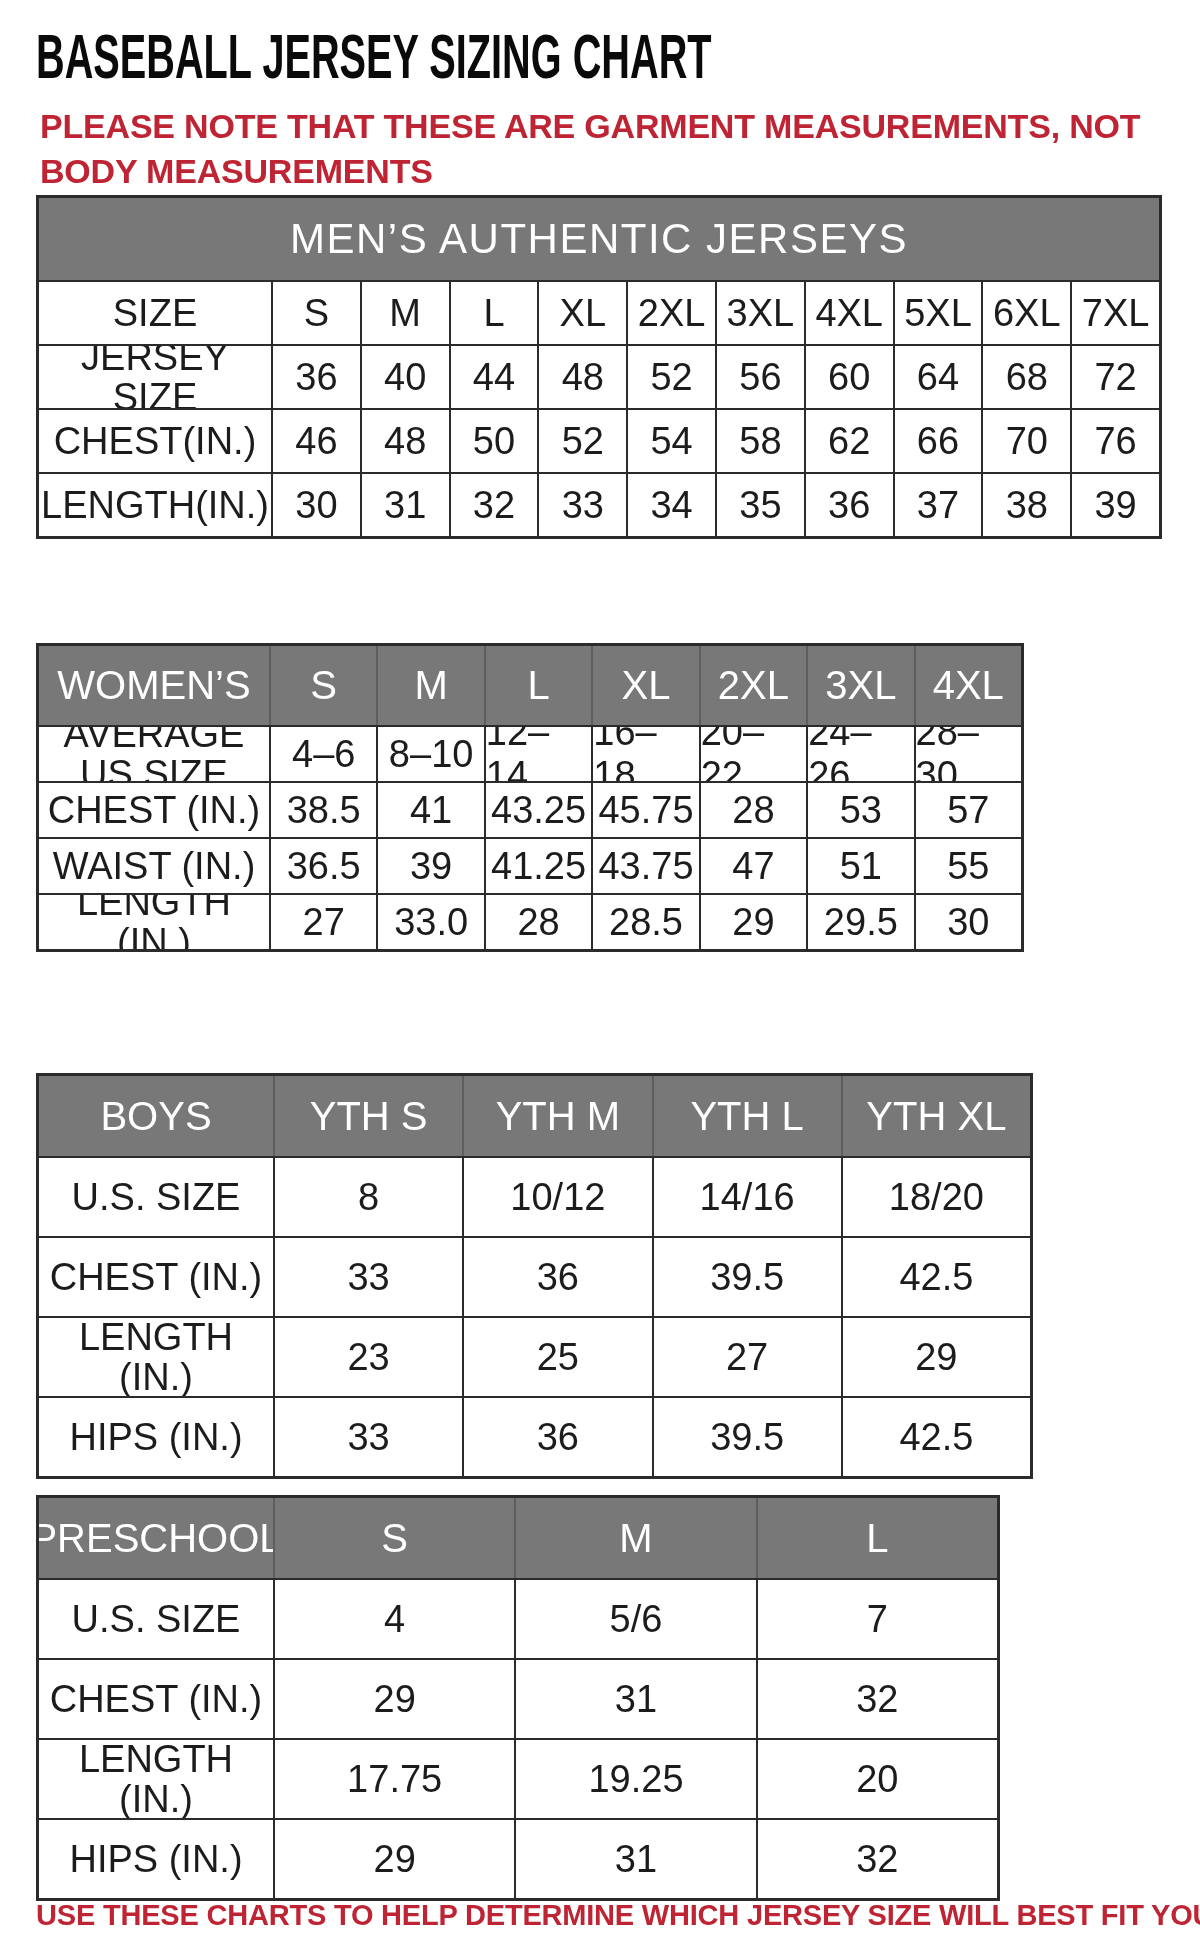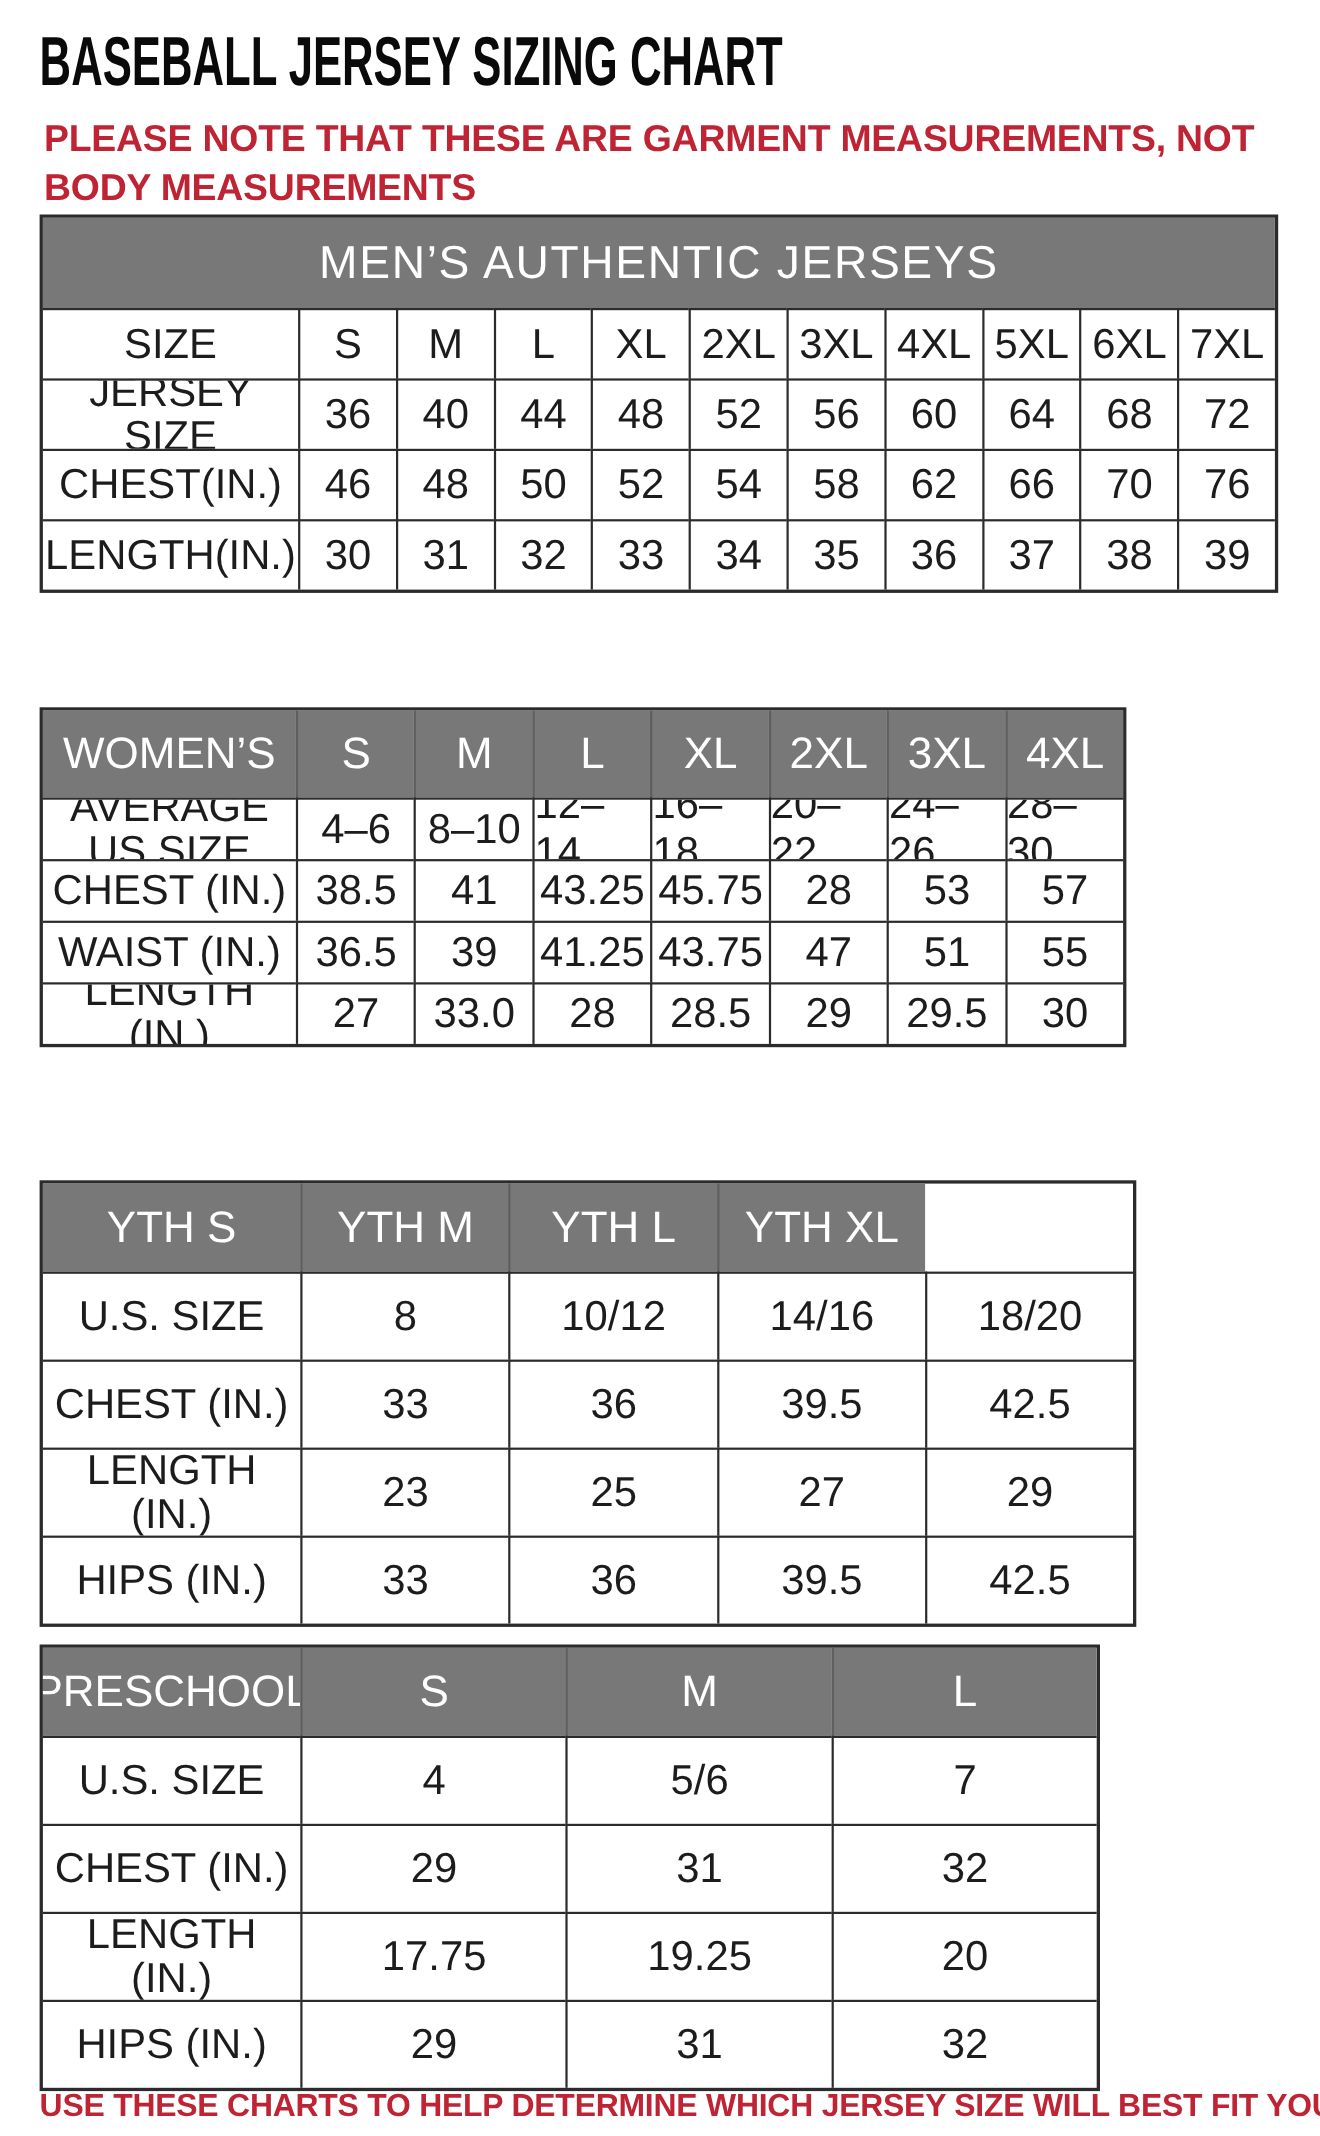--- a/index.html
+++ b/index.html
@@ -189,20 +189,21 @@
         <div class="cell val">33.0</div>
         <div class="cell val">28</div>
         <div class="cell val">28.5</div>
         <div class="cell val">29</div>
         <div class="cell val">29.5</div>
         <div class="cell val">30</div>
       </div>
     </section>
   <section class="tbl" id="boys">
       <div class="row hrow cols-boys">
+        <div class="cell hcell lbl">BOYS</div>
         <div class="cell hcell">YTH S</div>
         <div class="cell hcell">YTH M</div>
         <div class="cell hcell">YTH L</div>
         <div class="cell hcell">YTH XL</div>
       </div>
       <div class="row brow cols-boys">
         <div class="cell lbl">U.S. SIZE</div>
         <div class="cell val">8</div>
         <div class="cell val">10/12</div>
         <div class="cell val">14/16</div>

